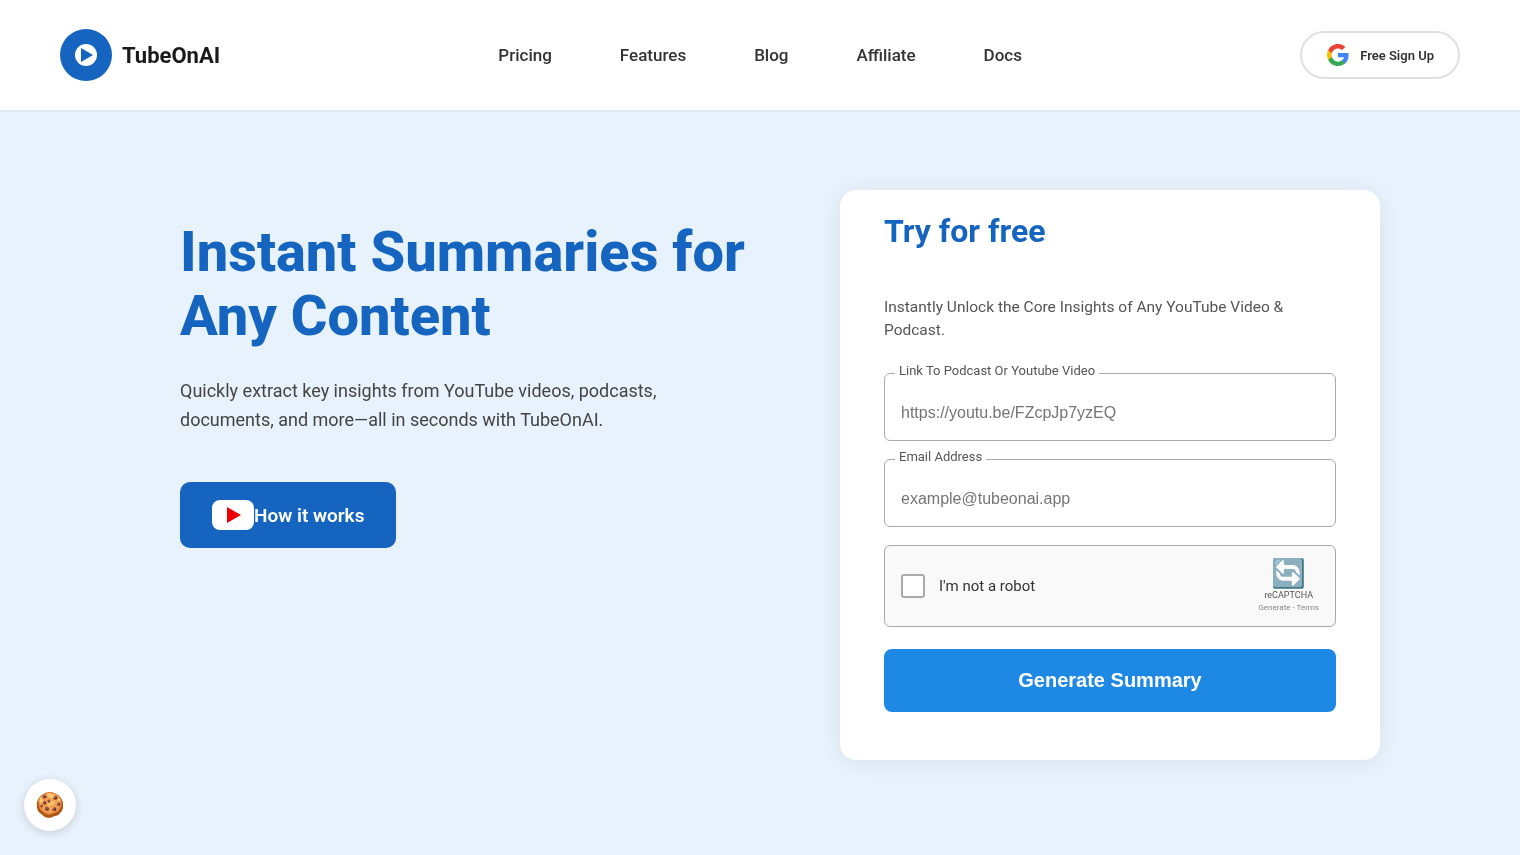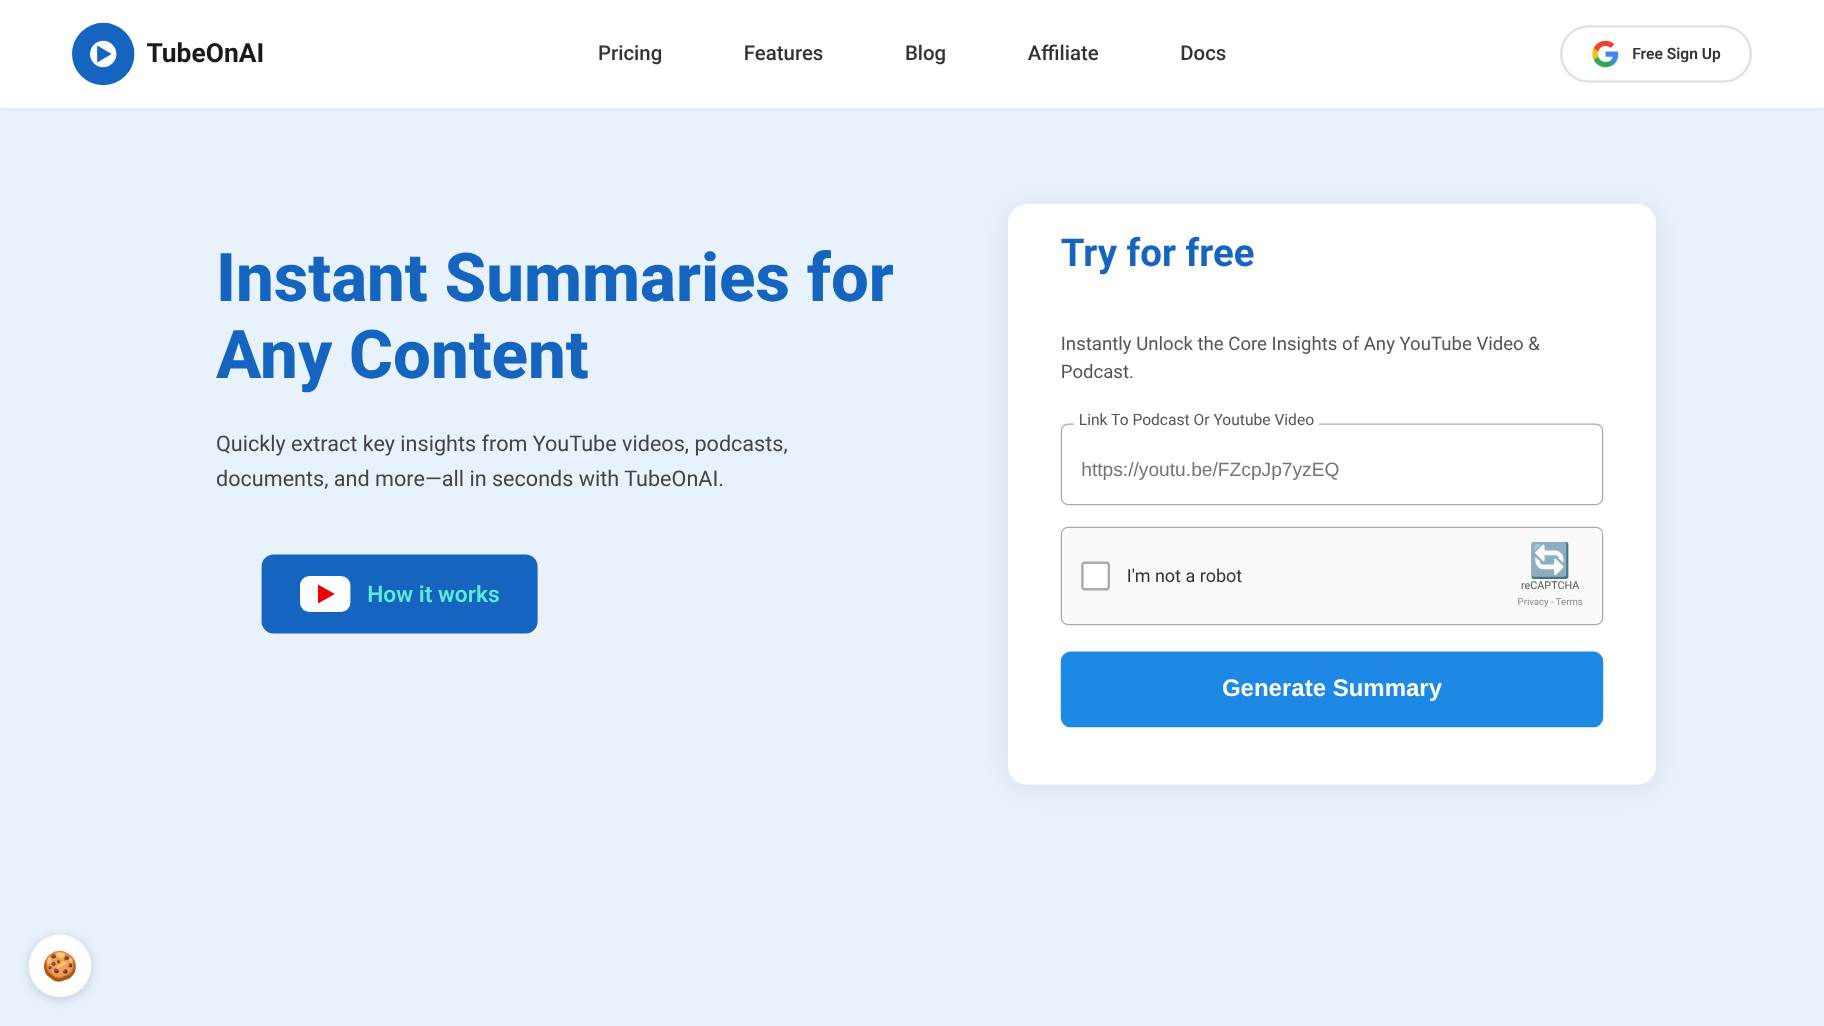--- a/index.html
+++ b/index.html
@@ -1,21 +1,21 @@
 <!DOCTYPE html>
 <html><head>
   <meta charset="utf-8">
   <style>
     * { margin: 0; padding: 0; box-sizing: border-box; }
     body { font-family: -apple-system, BlinkMacSystemFont, 'Segoe UI', Roboto, sans-serif; background: #e8f2fc; min-height: 855px; }
 
     
     .navbar {
       background: #fff;
-      height: 90px;
+      height: 110px;
       display: flex;
       align-items: center;
       justify-content: space-between;
       padding: 0 60px;
       box-shadow: 0 1px 4px rgba(0,0,0,0.06);
     }
     .logo-area {
       display: flex;
       align-items: center;
       gap: 10px;
@@ -111,31 +111,29 @@
     .hero-desc {
       font-size: 18px;
       color: #444;
       line-height: 1.6;
       max-width: 520px;
       margin-bottom: 48px;
     }
     .btn-how-it-works {
       display: inline-flex;
       align-items: center;
-      gap: 14px;
       background: #1565c0;
-      color: #5eead4;
+      color: #ffffff;
       border: none;
       border-radius: 10px;
       padding: 18px 32px;
       font-size: 19px;
       font-weight: 600;
       cursor: pointer;
       text-decoration: none;
-      margin-left: 38px;
     }
     .yt-icon-wrap {
       width: 42px;
       height: 30px;
       background: #fff;
       border-radius: 8px;
       display: flex;
       align-items: center;
       justify-content: center;
     }
@@ -321,30 +319,34 @@
 
     <div class="card">
       <h2 class="card-title">Try for free</h2>
       <p class="card-subtitle">Instantly Unlock the Core Insights of Any YouTube Video &amp; Podcast.</p>
 
       <div class="field-group">
         <label class="field-label">Link To Podcast Or Youtube Video</label>
         <input class="field-input" type="text" placeholder="https://youtu.be/FZcpJp7yzEQ" style="">
       </div>
 
+      <div class="field-group">
+        <label class="field-label">Email Address</label>
+        <input class="field-input" type="email" placeholder="example@tubeonai.app" style="">
+      </div>
 
       <div class="captcha-box">
         <div class="captcha-left">
           <div class="captcha-checkbox"></div>
           <span class="captcha-label">I'm not a robot</span>
         </div>
         <div class="captcha-right">
           <span class="recaptcha-logo">🔄</span>
           <span class="recaptcha-text">reCAPTCHA</span>
-          <span class="recaptcha-links">Privacy - Terms</span>
+          <span class="recaptcha-links">Generate - Terms</span>
         </div>
       </div>
 
       <button class="btn-generate">Generate Summary</button>
     </div>
   </div>
 </main>
 
 <div class="cookie-badge">🍪</div>
 

